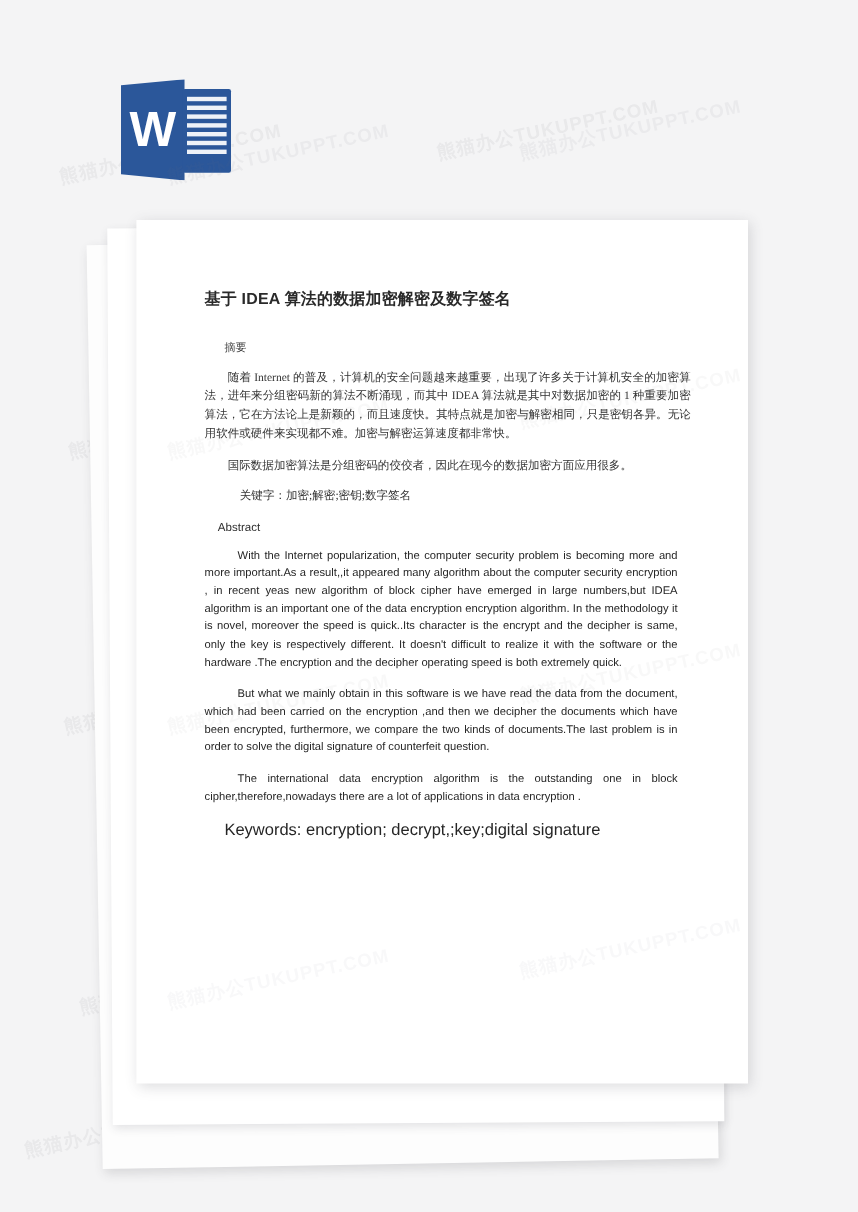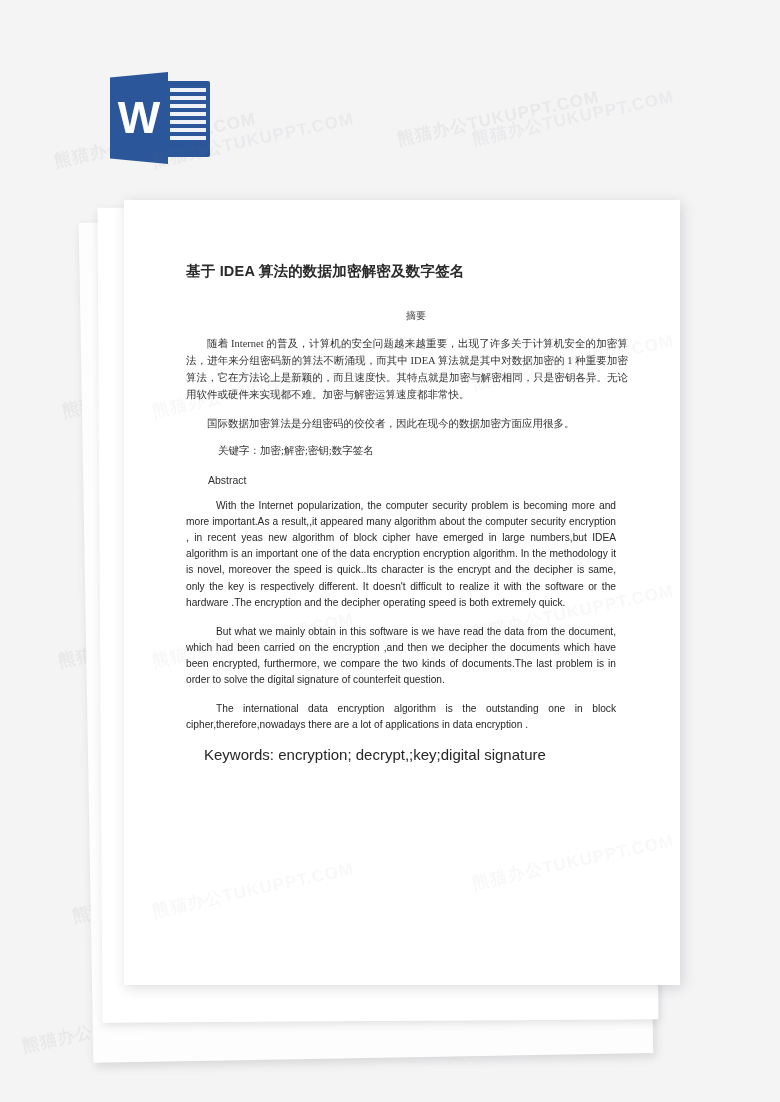--- a/index.html
+++ b/index.html
@@ -147,27 +147,26 @@
     font-weight: bold;
     color: #2a2a2a;
     margin: 0 0 28px 0;
     letter-spacing: 0.2px;
   }
   .sec-label {
     font-family: "Liberation Serif", serif;
     font-size: 10px;
     color: #3a3a3a;
     margin: 0 0 12px 18px;
-    text-align: center;
   }
   .sec-label-en {
     font-family: "Liberation Sans", sans-serif;
     font-size: 10.5px;
     color: #2f2f2f;
-    margin: 0 0 12px 22px;
+    margin: 0 0 12px 12px;
   }
   p.cn {
     font-family: "Liberation Serif", serif;
     font-size: 10.5px;
     line-height: 1.62;
     color: #333333;
     margin: 0 0 12px 0;
     text-indent: 21px;
     text-align: justify;
     text-justify: inter-ideograph;

